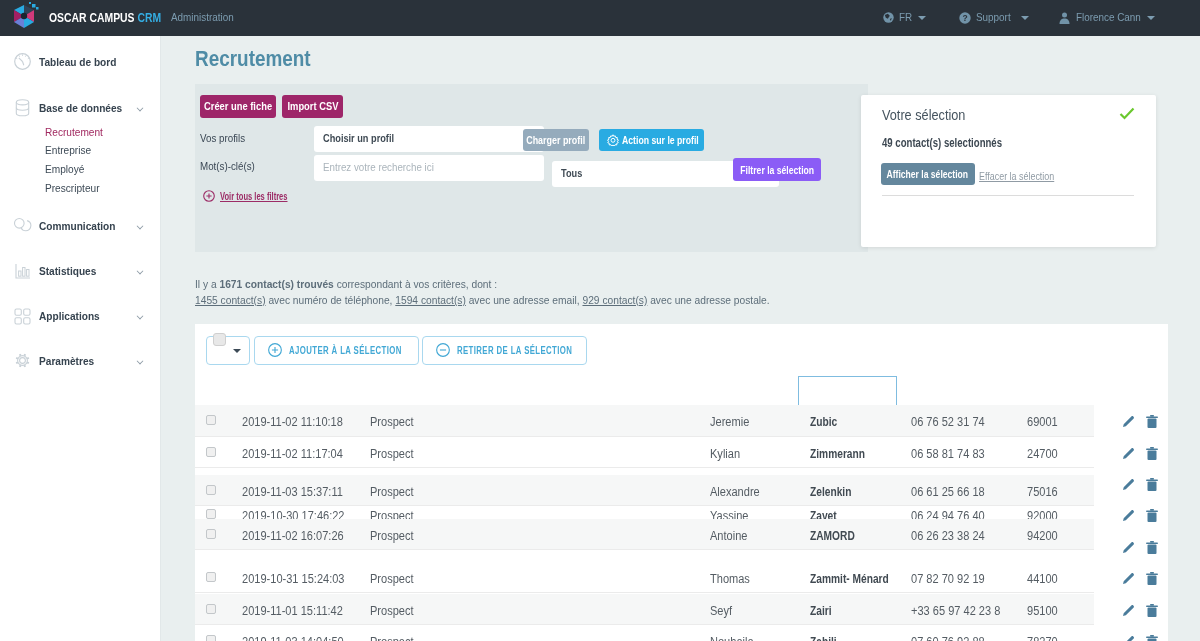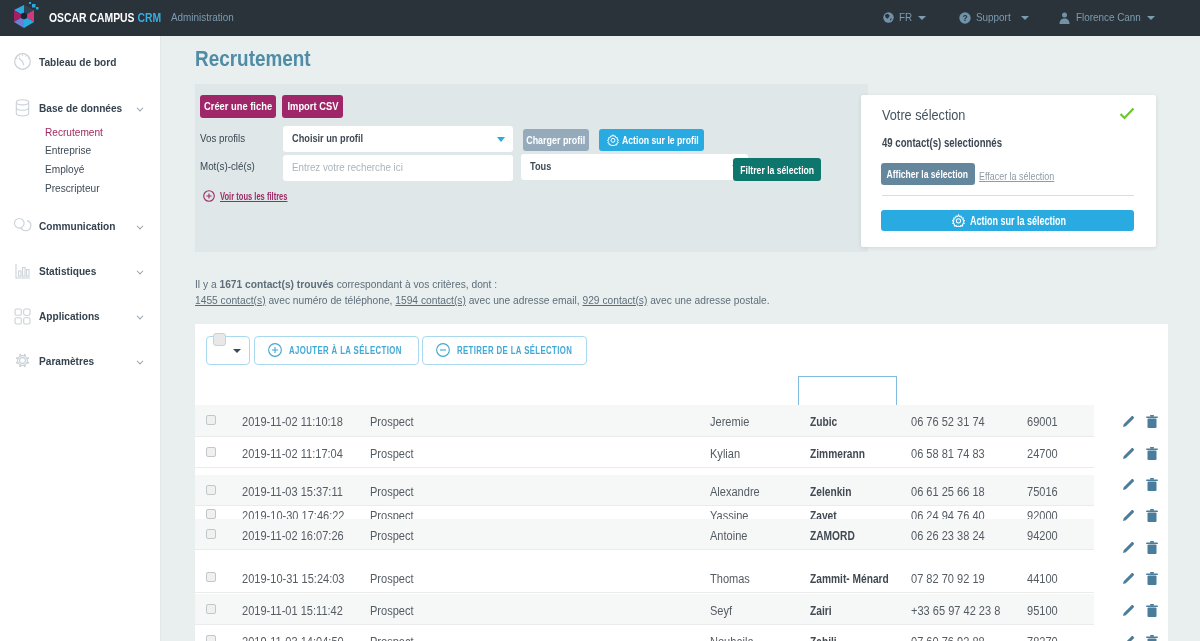--- a/index.html
+++ b/index.html
@@ -16,21 +16,21 @@
 .sidebar { position:absolute; left:0; top:36px; width:161px; height:605px; background:#ffffff; border-right:1px solid #e2e8e9; }
 .mtx { position:absolute; font-size:11.5px; font-weight:bold; color:#36434f; transform:scaleX(0.88); transform-origin:0 50%; white-space:nowrap; }
 .sub { position:absolute; left:45px; font-size:11.5px; color:#3d4a56; transform:scaleX(0.88); transform-origin:0 50%; white-space:nowrap; }
 .mcv { position:absolute; left:137px; width:6px; height:6px; border-right:1.6px solid #8b99a4; border-bottom:1.6px solid #8b99a4; transform:rotate(45deg) scale(0.8); }
 
 
 .fpanel { position:absolute; left:195px; top:84px; width:673px; height:168px; background:#dfe7e8; }
 .btn { position:absolute; border-radius:3px; color:#fff; font-weight:bold; font-size:11px; display:flex; align-items:center; justify-content:center; white-space:nowrap; }
 .btn > span { transform:scaleX(0.85); }
 .lbl { position:absolute; font-size:11.5px; color:#3a4754; transform:scaleX(0.85); transform-origin:0 50%; white-space:nowrap; }
-.field { position:absolute; background:#fff; border-radius:3px; }
+.field { position:absolute; background:#fff; border-radius:3px;margin-left:31px; }
 .ftx { position:absolute; left:9px; top:6px; font-size:11.5px; color:#3f4a54; font-weight:bold; transform:scaleX(0.8); transform-origin:0 50%; white-space:nowrap; }
 .ph { position:absolute; left:9px; top:6px; font-size:11.5px; color:#aab4bb; transform:scaleX(0.85); transform-origin:0 50%; white-space:nowrap; }
 .ccaret { position:absolute; width:0; height:0; border-left:4.5px solid transparent; border-right:4.5px solid transparent; border-top:5px solid #29abe2; }
 
 .card { position:absolute; left:861px; top:95px; width:295px; height:152px; background:#fff; border-radius:2px; box-shadow:0 1px 4px rgba(0,0,0,0.1); }
 
 .results { position:absolute; left:195px; top:276px; font-size:11.5px; color:#5d6e7a; line-height:16px; transform:scaleX(0.89); transform-origin:0 0; white-space:nowrap; }
 .results u { text-decoration:underline; }
 
 .tpanel { position:absolute; left:195px; top:324px; width:973px; height:317px; background:#fff; }
@@ -172,52 +172,45 @@
       <path d="M8 1 L9 3 L11 2.5 L11.6 4.6 L13.8 4.8 L13.4 7 L15.3 8 L13.9 9.7 L15 11.6 L13 12.4 L13 14.6 L10.8 14.3 L9.8 16 L8 14.8 L6.2 16 L5.2 14.3 L3 14.6 L3 12.4 L1 11.6 L2.1 9.7 L0.7 8 L2.6 7 L2.2 4.8 L4.4 4.6 L5 2.5 L7 3 Z" fill="none" stroke="#fff" stroke-width="1.3"></path>
       <circle cx="8" cy="8.4" r="2.6" fill="none" stroke="#fff" stroke-width="1.3"></circle>
     </svg>
   <span style="position:absolute;left:23px;top:5px;transform:scaleX(0.79);transform-origin:0 50%;">Action sur le profil</span>
 </div>
 
 <div class="lbl" style="left:200px;top:160px;">Mot(s)-clé(s)</div>
 <div class="field" style="left:283px;top:155px;width:230px;height:26px;">
   <div class="ph">Entrez votre recherche ici</div>
 </div>
-<div class="field" style="left:521px;top:154px;width:227px;height:26px;">
+<div class="field" style="left:521px;top:161px;width:227px;height:26px;">
   <div class="ftx">Tous</div>
   <div class="ccaret" style="right:8px;top:11px;"></div>
 </div>
-<div class="btn" style="left:733px;top:158px;width:88px;height:23px;background:#0f766e;font-size:11.5px;">
+<div class="btn" style="left:733px;top:158px;width:88px;height:23px;background:#8b5cf6;font-size:11.5px;">
     <span style="transform:scaleX(0.75);">Filtrer la sélection</span>
   </div>
 
 <svg class="abs" style="left:203px;top:189.5px" width="12" height="12" viewBox="0 0 12 12">
     <circle cx="6" cy="6" r="5.3" fill="none" stroke="#9c2c66" stroke-width="1.1"></circle>
     <path d="M6 3.4 V8.6 M3.4 6 H8.6" stroke="#9c2c66" stroke-width="1.1"></path>
   </svg>
 <div class="abs" style="left:220px;top:190px;font-size:10.5px;font-weight:bold;color:#9c2c66;text-decoration:underline;transform:scaleX(0.72);transform-origin:0 50%;white-space:nowrap;">Voir tous les filtres</div>
 
 <div class="card">
   <div class="abs" style="left:21px;top:11px;font-size:15.5px;color:#46545f;transform:scaleX(0.82);transform-origin:0 50%;white-space:nowrap;">Votre sélection</div>
   <svg class="abs" style="left:258px;top:12px;" width="16" height="13" viewBox="0 0 16 13">
       <path d="M1.5 7 L5.5 11 L14.5 1.5" fill="none" stroke="#6ac82e" stroke-width="2.2"></path>
     </svg>
   <div class="abs" style="left:21px;top:41px;font-size:12px;font-weight:bold;color:#3d4852;transform:scaleX(0.8);transform-origin:0 50%;white-space:nowrap;">49 contact(s) selectionnés</div>
   <div class="btn" style="left:19.5px;top:67.5px;width:94.5px;height:22.5px;background:#64879d;">
       <span style="transform:scaleX(0.78);">Afficher la sélection</span>
     </div>
   <div class="abs" style="left:117.5px;top:75px;font-size:10.5px;color:#909ba4;text-decoration:underline;transform:scaleX(0.85);transform-origin:0 50%;white-space:nowrap;">Effacer la sélection</div>
   <div class="abs" style="left:21px;top:99.5px;width:252px;border-top:1px solid #dcdcdc;"></div>
-  <div class="btn" style="left:19.5px;top:114.5px;width:253.5px;height:21px;background:#29abe2;font-size:12px;">
-    <svg style="position:absolute;left:71px;top:4px" width="13" height="13" viewBox="0 0 16 16">
-        <path d="M8 1 L9 3 L11 2.5 L11.6 4.6 L13.8 4.8 L13.4 7 L15.3 8 L13.9 9.7 L15 11.6 L13 12.4 L13 14.6 L10.8 14.3 L9.8 16 L8 14.8 L6.2 16 L5.2 14.3 L3 14.6 L3 12.4 L1 11.6 L2.1 9.7 L0.7 8 L2.6 7 L2.2 4.8 L4.4 4.6 L5 2.5 L7 3 Z" fill="none" stroke="#fff" stroke-width="1.3"></path>
-        <circle cx="8" cy="8.4" r="2.6" fill="none" stroke="#fff" stroke-width="1.3"></circle>
-      </svg>
-    <span style="position:absolute;left:89px;top:4px;transform:scaleX(0.75);transform-origin:0 50%;">Action sur la sélection</span>
-  </div>
 </div>
 
 <div class="results">
   Il y a <b>1671 contact(s) trouvés</b> correspondant à vos critères, dont :<br>
   <u>1455 contact(s)</u> avec numéro de téléphone, <u>1594 contact(s)</u> avec une adresse email, <u>929 contact(s)</u> avec une adresse postale.
 </div>
 
 <div class="tpanel">
   <div class="obtn" style="left:11px;width:44px;">
     <div style="position:absolute;left:6px;top:-4px;width:13px;height:13px;background:#e8e8e8;border:1px solid #cfcfcf;border-radius:3px;"></div>

